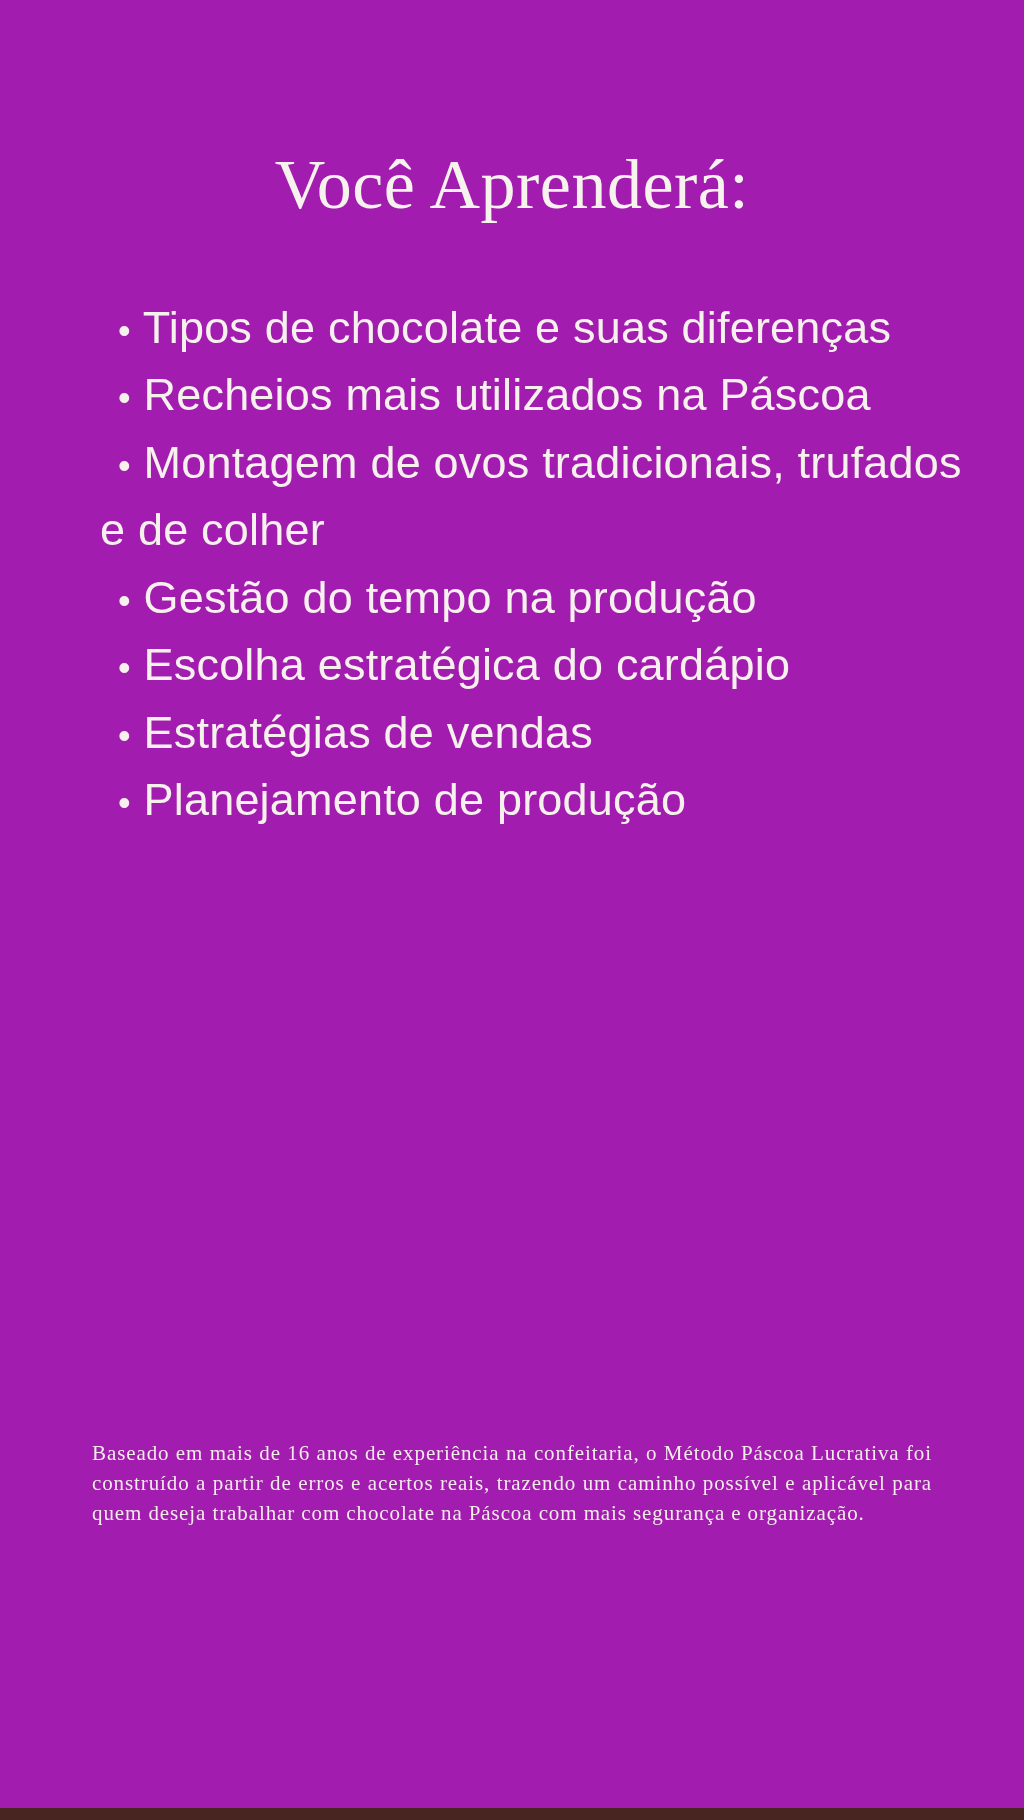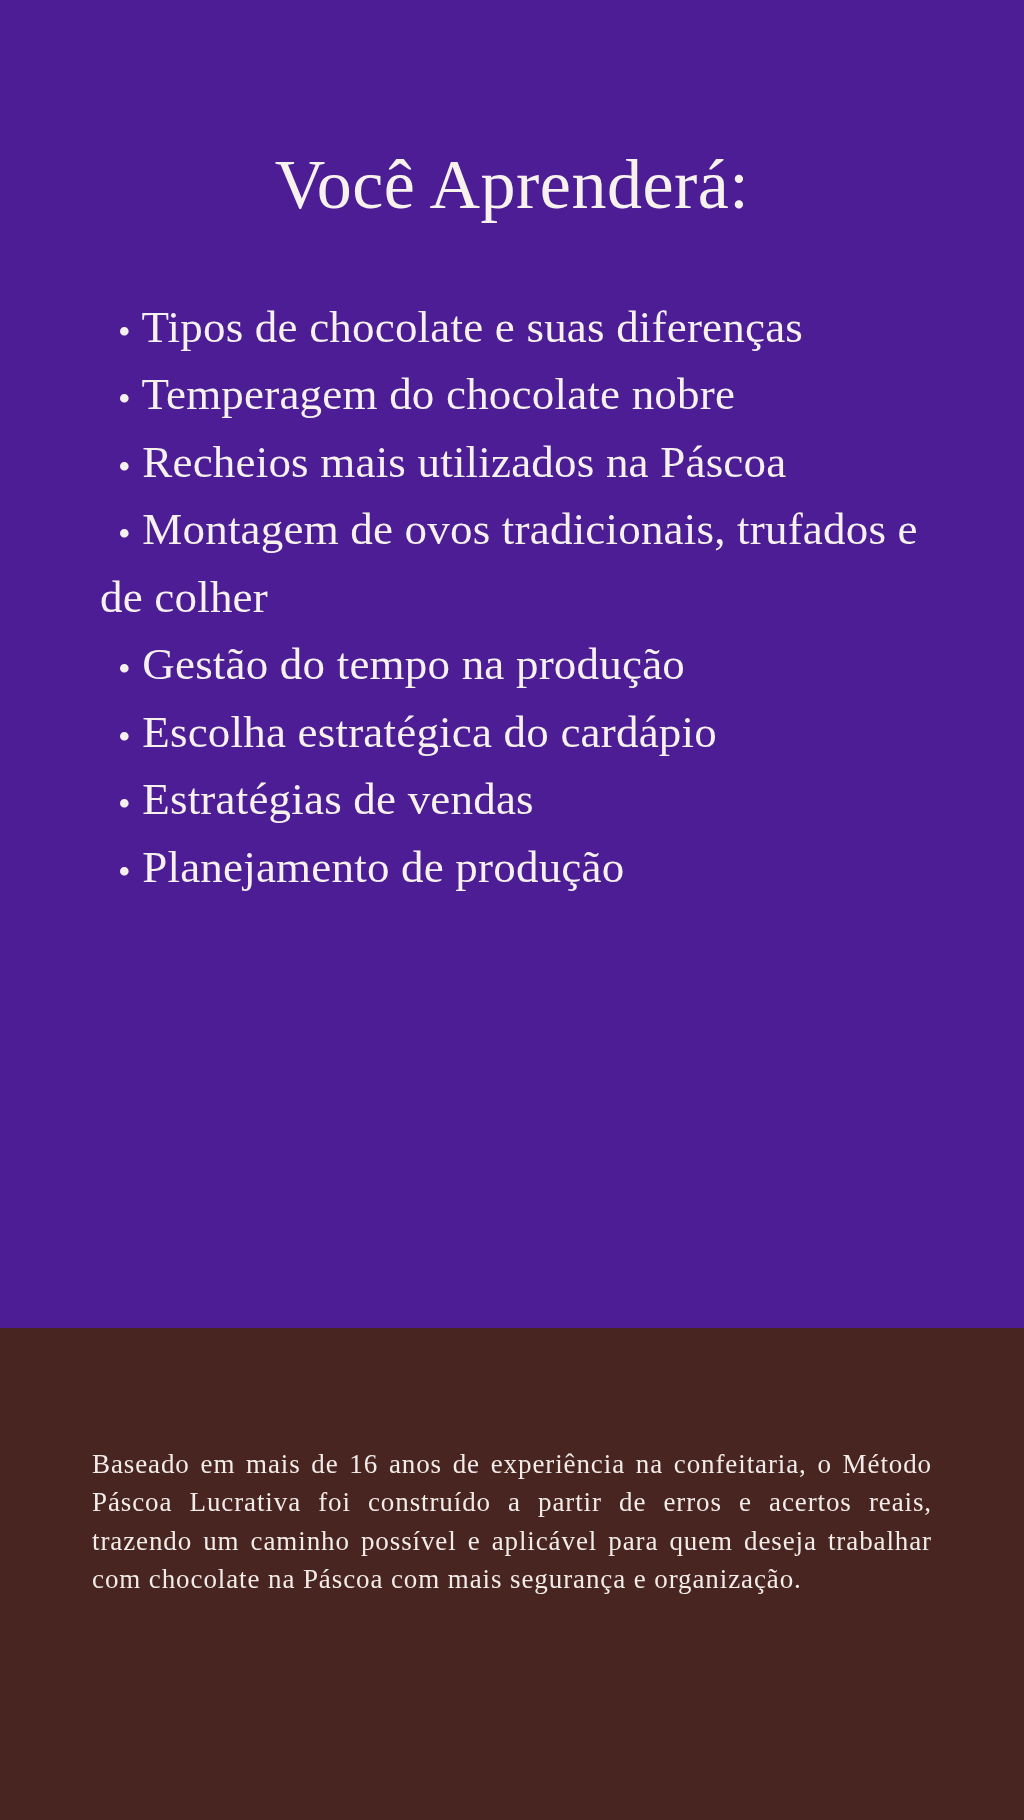--- a/index.html
+++ b/index.html
@@ -9,22 +9,22 @@
   body {
     width: 1024px;
     height: 1820px;
     background: #482521;
     font-family: "Liberation Serif", serif;
     overflow: hidden;
   }
   .page {
     position: relative;
     width: 1024px;
-    height: 1328px;
-    background: #4c1d95;
+    height: 1808px;
+    background: #a21caf;
     box-sizing: border-box;
   }
   .title {
     margin: 0;
     padding-top: 148px;
     text-align: center;
     color: #f7f2ee;
     font-family: "Liberation Serif", serif;
     font-weight: 400;
     font-size: 70px;
@@ -34,61 +34,57 @@
   .bullet-list {
     margin: 0;
     padding: 0;
     list-style: none;
     margin-top: 72px;
     padding-left: 100px;
     padding-right: 60px;
   }
   .bullet-item {
     color: #f6f1ed;
-    font-family: Liberation Serif, serif;
+    font-family: Liberation Sans, sans-serif;
     font-size: 45px;
     line-height: 1.50;
     font-weight: 400;
     text-align: left;
     letter-spacing: 0.2px;
     text-indent: 18px;
   }
   .bullet-item .dot {
     font-size: 36px;
     vertical-align: middle;
     line-height: 1;
   }
   .paragraph {
     position: absolute;
     left: 92px;
     right: 92px;
     top: 1418px;
     color: #f2ece8;
     font-family: "Liberation Serif", serif;
-    font-size: 27px;
+    font-size: 21px;
     line-height: 1.42;
     text-align: justify;
     letter-spacing: 0.9px;
   }
 </style>
 </head>
 <body>
 
 <div class="page">
 
   <h1 class="title">Você Aprenderá:</h1>
 
   <ul class="bullet-list">
     <li class="bullet-item">
       <span class="dot">•</span>
       <span>Tipos de chocolate e suas diferenças</span>
-    </li>
-    <li class="bullet-item">
-      <span class="dot">•</span>
-      <span>Temperagem do chocolate nobre</span>
     </li>
     <li class="bullet-item">
       <span class="dot">•</span>
       <span>Recheios mais utilizados na Páscoa</span>
     </li>
     <li class="bullet-item">
       <span class="dot">•</span>
       <span>Montagem de ovos tradicionais, trufados e de colher</span>
     </li>
     <li class="bullet-item">

